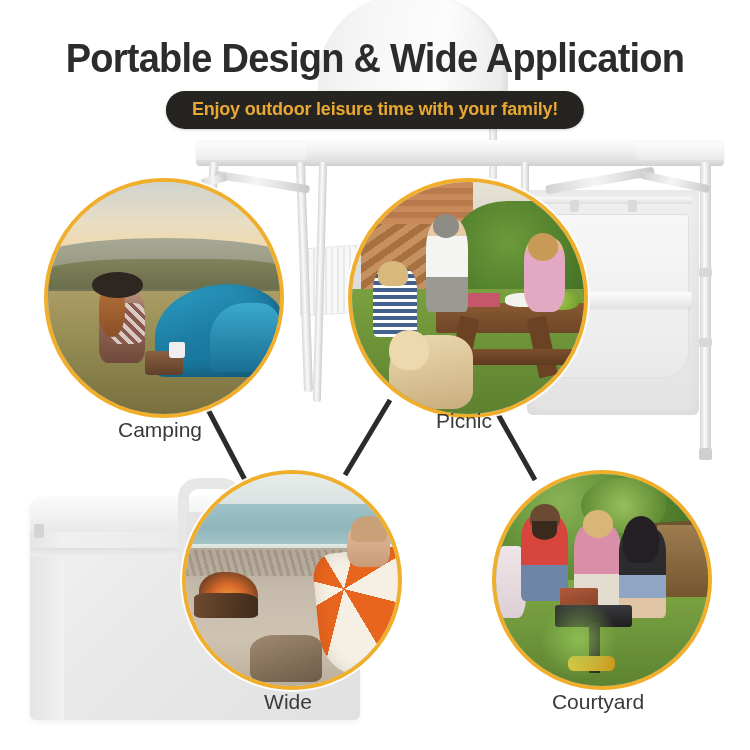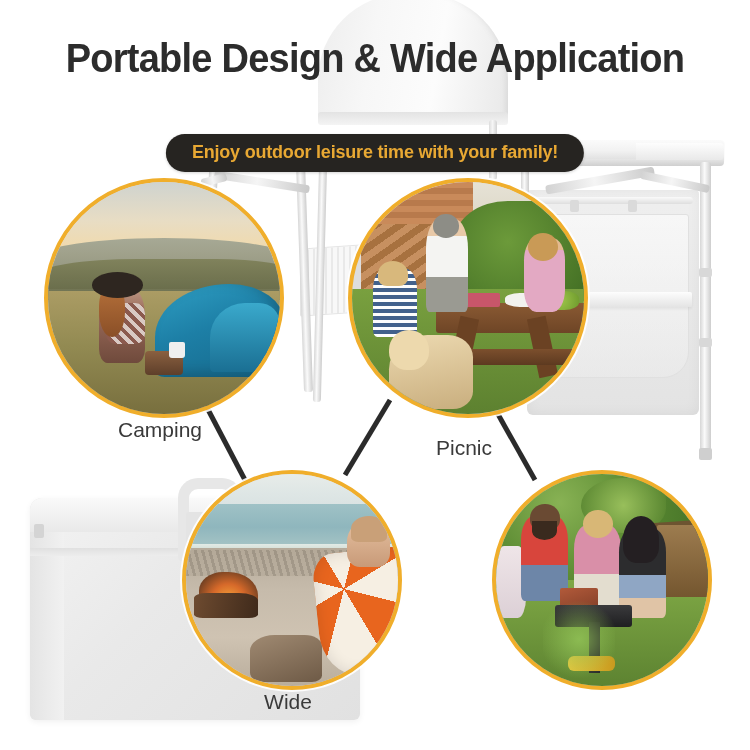--- a/index.html
+++ b/index.html
@@ -93,21 +93,21 @@
   .connectors{position:absolute;inset:0;}
 
   
   .title{position:absolute;left:0;right:0;top:36px;text-align:center;
     font-size:40px;font-weight:bold;color:#2c2c2c;letter-spacing:-.8px;
     font-family:"Liberation Sans","DejaVu Sans",sans-serif;
     font-stretch:condensed;transform:scaleX(.95);white-space:nowrap;}
   .pill{position:absolute;left:50%;transform:translateX(-50%);top:91px;
     background:#262421;color:#e8a833;border-radius:22px;
     padding:8px 26px 9px 26px;font-size:18px;font-weight:bold;white-space:nowrap;
-    letter-spacing:-.2px;box-shadow:0 1px 3px rgba(0,0,0,.18);margin-top:43px;}
+    letter-spacing:-.2px;box-shadow:0 1px 3px rgba(0,0,0,.18);}
 
   
   .circle{position:absolute;border-radius:50%;overflow:hidden;
     border:4px solid #f0ae2b;background:#ddd;box-shadow:0 0 0 2px rgba(255,255,255,.9);}
   .circle .scene{position:absolute;inset:0;}
 
   .cap{position:absolute;font-size:21px;color:#3a3a3a;font-weight:normal;
     text-align:center;white-space:nowrap;}
 
   
@@ -340,21 +340,21 @@
       <div class="p-woman"></div>
       <div class="p-woman-hair"></div>
       <div class="p-girl2"></div>
       <div class="p-girl-hair"></div>
       <div class="p-child"></div>
       <div class="p-child-hair"></div>
       <div class="p-dog"></div>
       <div class="p-dog-head"></div>
     </div>
   </div>
-  <div class="cap" style="left:348px;top:436px;width:232px;">Picnic</div>
+  <div class="cap" style="left:348px;top:409px;width:232px;">Picnic</div>
 
   <div class="circle" style="left:182px;top:470px;width:212px;height:212px;">
     <div class="scene">
       <div class="b-sky"></div>
       <div class="b-sea"></div>
       <div class="b-wave"></div>
       <div class="b-sand"></div>
       <div class="b-pebbles"></div>
       <div class="b-fire"></div>
       <div class="b-logs"></div>
@@ -381,14 +381,15 @@
       <div class="y-man-pink-h"></div>
       <div class="y-woman"></div>
       <div class="y-woman-h"></div>
       <div class="y-grill-lid"></div>
       <div class="y-grill"></div>
       <div class="y-grill-leg"></div>
       <div class="y-corn"></div>
       <div class="y-blur"></div>
     </div>
   </div>
+  <div class="cap" style="left:492px;top:690px;width:212px;">Courtyard</div>
 
 </div>
 
 </body></html>

